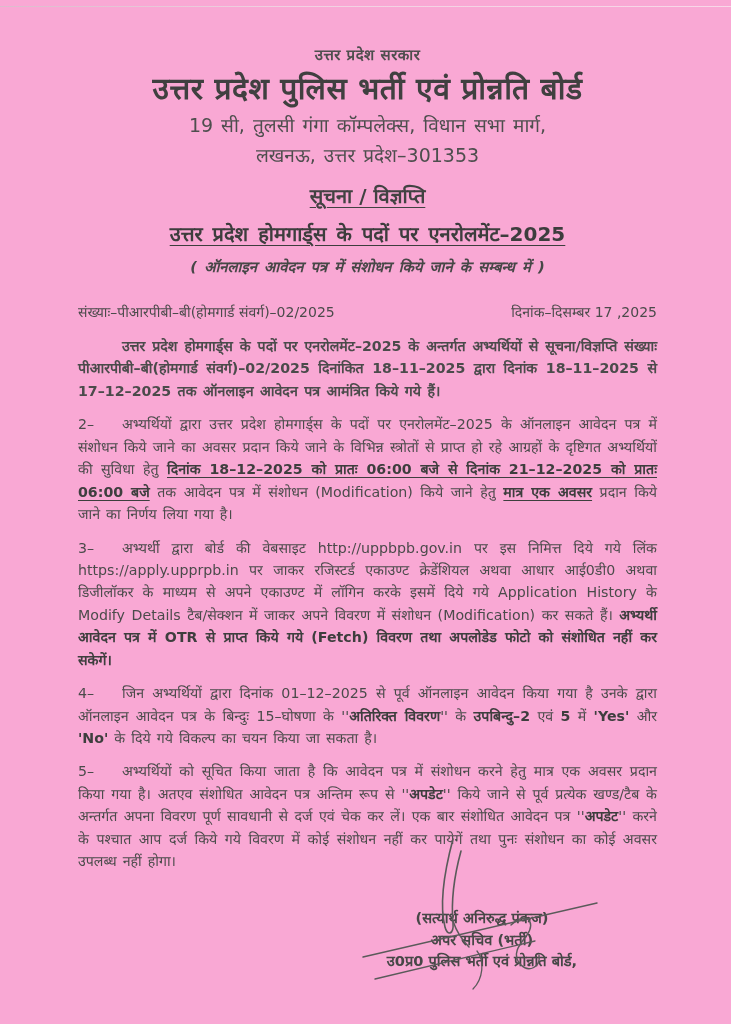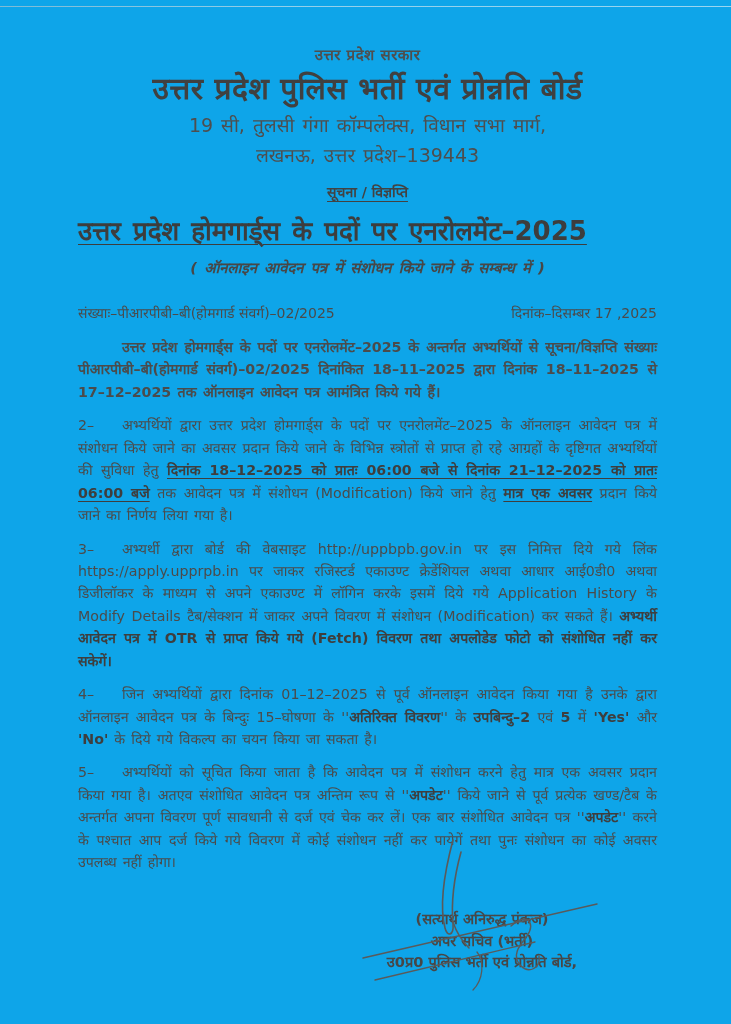--- a/index.html
+++ b/index.html
@@ -1,43 +1,43 @@
 <!DOCTYPE html>
 <html lang="hi"><head>
 <meta charset="utf-8">
 <style>
   html,body{margin:0;padding:0;}
   body{background:#e8e8e6;font-family:"DejaVu Sans","Liberation Sans",sans-serif;}
   .page{
     position:relative;
     width:731px;height:1024px;
     margin:0 auto;
-    background:#0ea5e9;
+    background:#f9a8d4;
     color:#4b4b4b;
     overflow:hidden;
     box-sizing:border-box;
     padding:44px 74px 0 78px;
   }
   .scan-edge{
     position:absolute;top:6px;left:0;width:100%;height:1px;
     background:linear-gradient(90deg,#c9c9c7,#ececea 40%,#f7f7f5);
     opacity:.6;
   }
   header{text-align:center;}
   .h-gov{font-size:15px;font-weight:bold;color:#4e4e4e;letter-spacing:.5px;}
   .h-board{font-size:30px;font-weight:bold;color:#404040;margin-top:3px;letter-spacing:.5px;}
   .h-addr{font-size:19px;margin-top:4px;color:#4e4e4e;word-spacing:2px;}
   .notice-type{
-    text-align:center;margin-top:14px;font-size:14px;font-weight:bold;color:#424242;
+    text-align:center;margin-top:14px;font-size:20px;font-weight:bold;color:#424242;
   }
   .notice-type span, .title span{
     text-decoration:underline;text-underline-offset:4px;text-decoration-thickness:1px;
   }
   .title{
-    margin-top:11px;font-size:26px;font-weight:bold;color:#3d3d3d;
+    text-align:center;margin-top:11px;font-size:20px;font-weight:bold;color:#3d3d3d;
     word-spacing:3px;
   }
   .subtitle{
     text-align:center;margin-top:9px;font-size:14.8px;font-weight:600;color:#474747;
     word-spacing:2px;
     font-style:italic;
   }
   .refline{
     display:flex;justify-content:space-between;
     margin-top:26px;font-size:14px;color:#4b4b4b;gap:41px;
@@ -65,21 +65,21 @@
 </head>
 <body>
 
 <div class="page">
   <div class="scan-edge"></div>
 
   <header>
     <div class="h-gov">उत्तर प्रदेश सरकार</div>
     <div class="h-board">उत्तर प्रदेश पुलिस भर्ती एवं प्रोन्नति बोर्ड</div>
     <div class="h-addr">19 सी, तुलसी गंगा कॉम्पलेक्स, विधान सभा मार्ग,</div>
-    <div class="h-addr">लखनऊ, उत्तर प्रदेश–139443</div>
+    <div class="h-addr">लखनऊ, उत्तर प्रदेश–301353</div>
   </header>
 
   <div class="notice-type">
     <span>सूचना / विज्ञप्ति</span>
   </div>
 
   <div class="title">
     <span>उत्तर प्रदेश होमगार्ड्स के पदों पर एनरोलमेंट–2025</span>
   </div>
 

